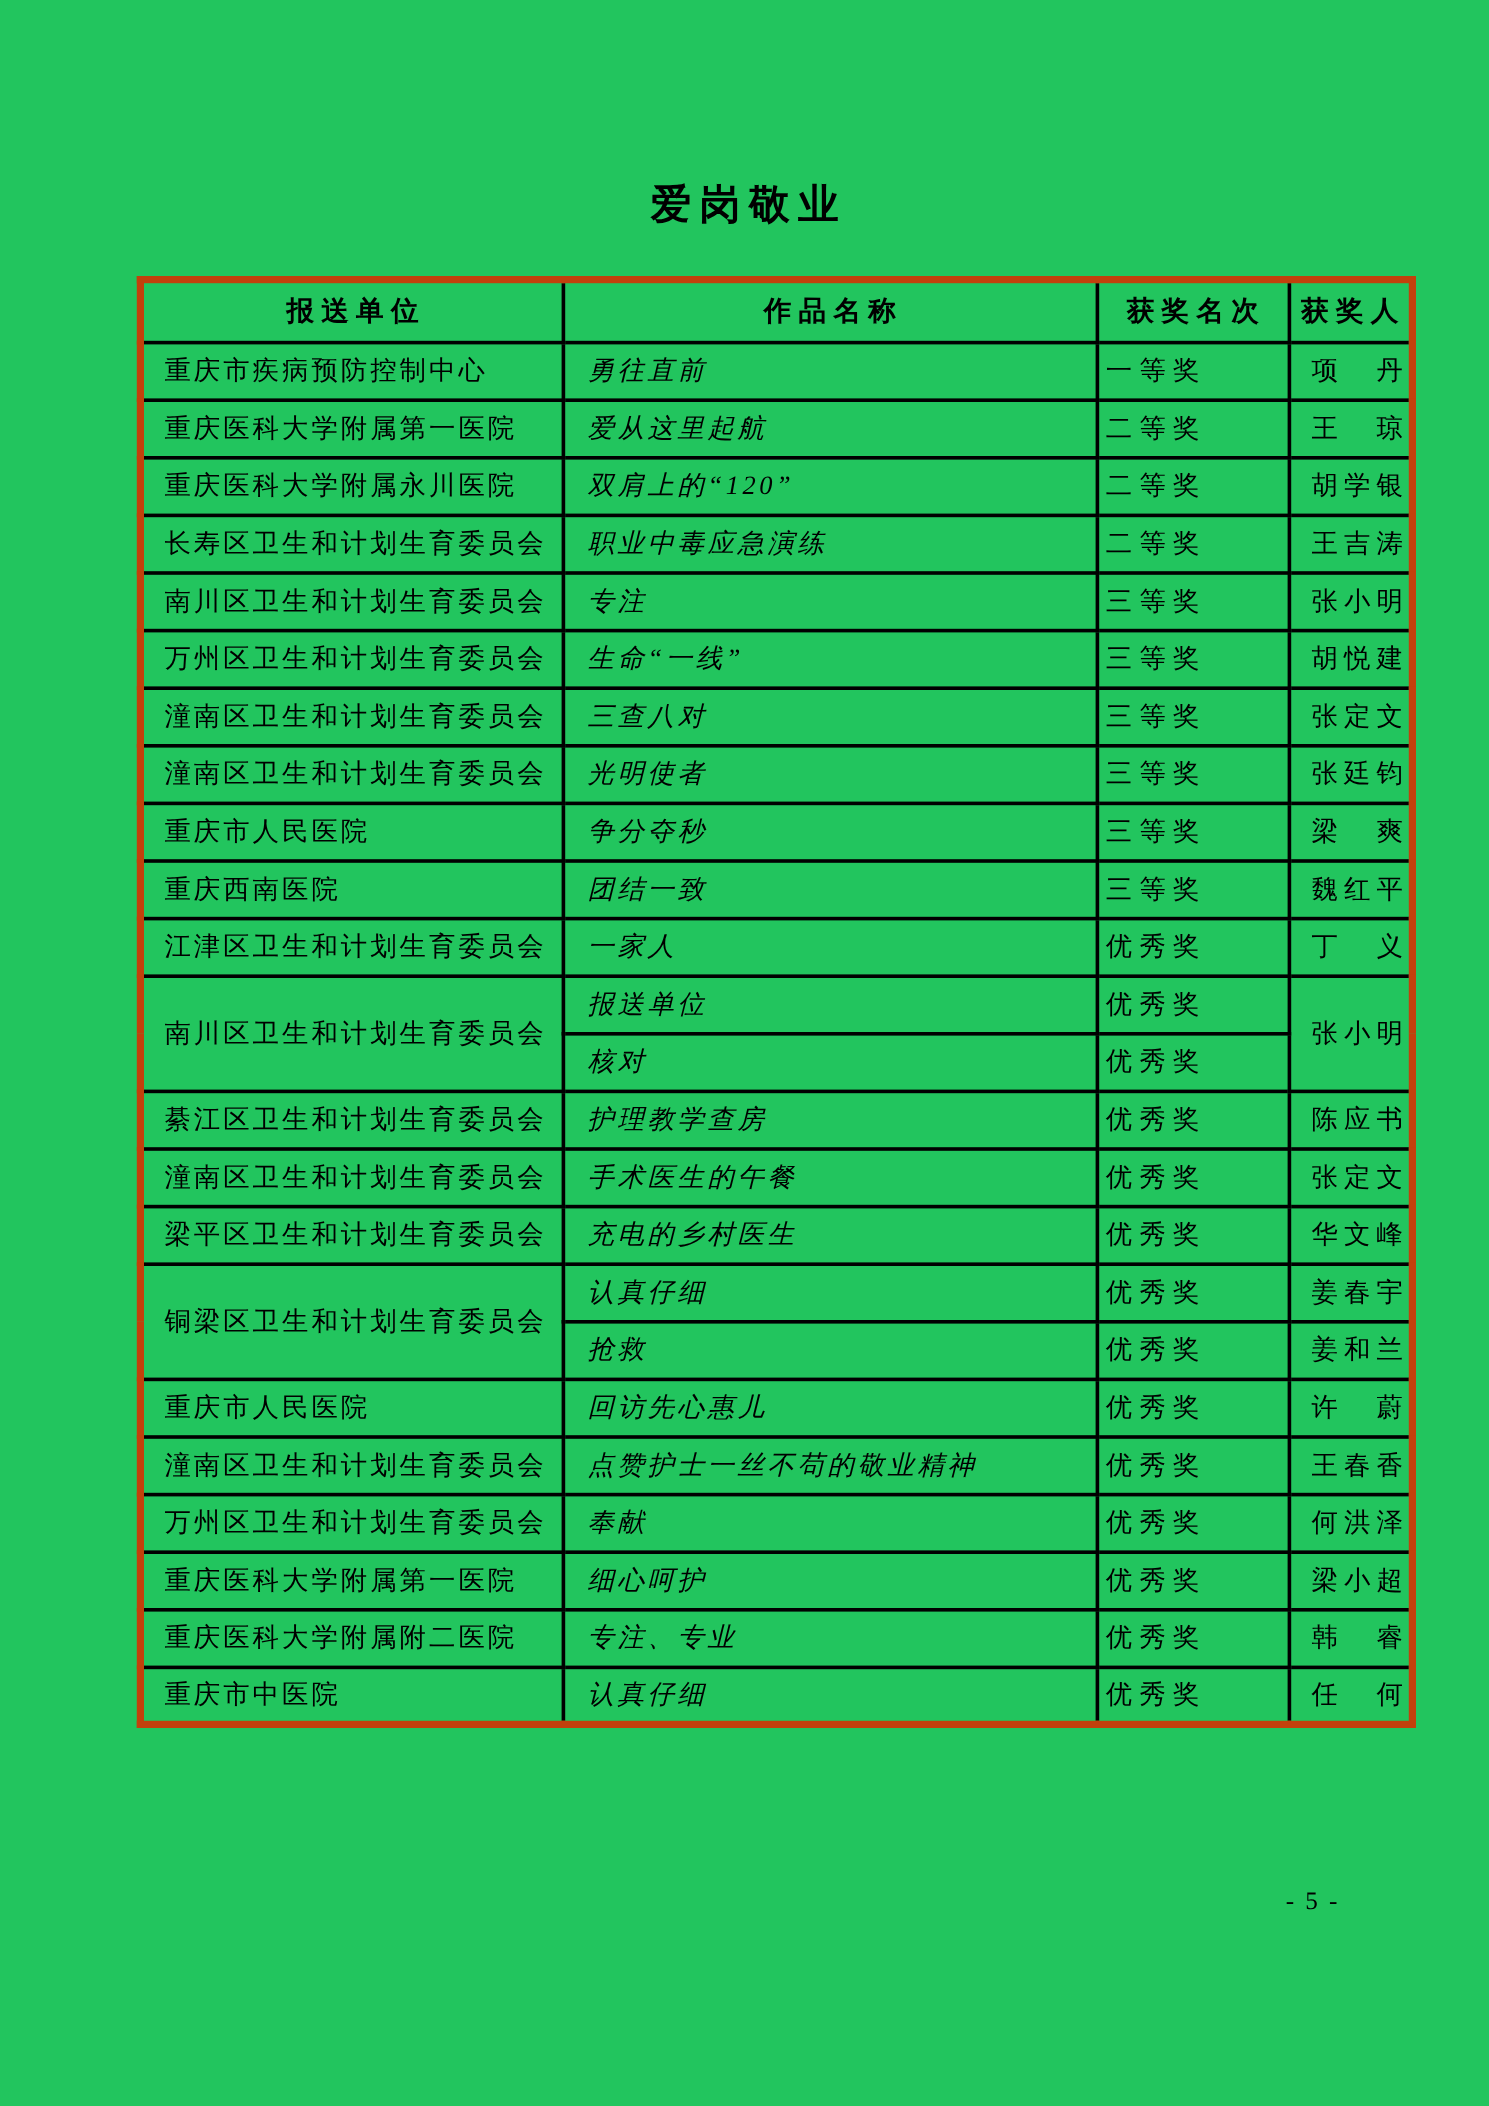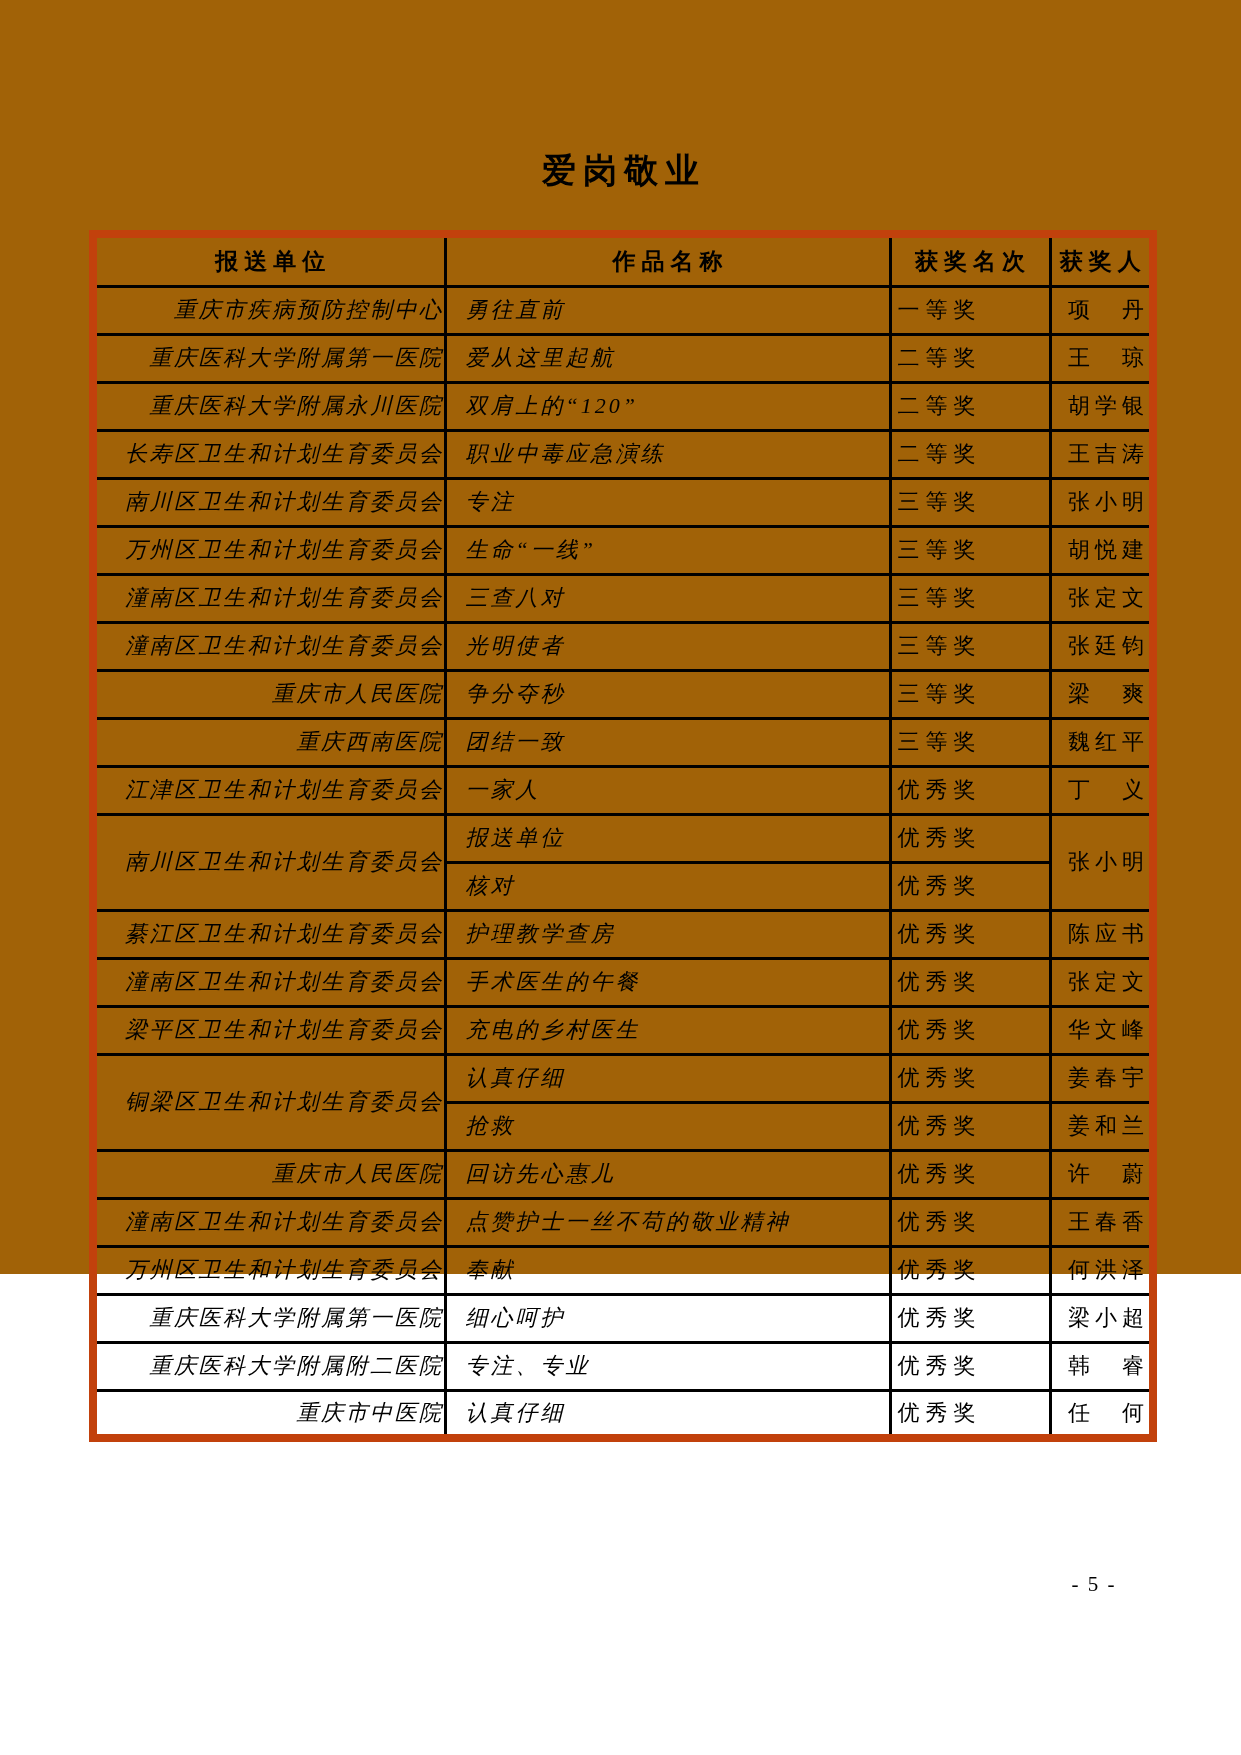--- a/index.html
+++ b/index.html
@@ -8,42 +8,42 @@
     height: 1755px;
     background: #ffffff;
     font-family: "Liberation Serif", serif;
     color: #000000;
     position: relative;
   }
   .page {
     position: absolute;
     left: 0; top: 0;
     width: 1241px;
-    height: 1274px;
-    background: #a16207;
+    height: 1755px;
+    background: #22c55e;
   }
   .doc-title {
     position: absolute;
     top: 148px;
     left: 0;
     width: 1241px;
     text-align: center;
     font-size: 34px;
     font-weight: bold;
     letter-spacing: 7px;
     text-indent: 7px;
   }
   table.awards {
     position: absolute;
-    left: 89px;
+    left: 114px;
     top: 230px;
     width: 1060px;
     border-collapse: collapse;
     table-layout: fixed;
-    border: 8px solid #c2410c;
+    border: 6px solid #c2410c;
   }
   table.awards th,
   table.awards td {
     border: 3px solid #000000;
     overflow: hidden;
     vertical-align: middle;
   }
   table.awards th {
     height: 52px;
     font-size: 23px;
@@ -51,24 +51,23 @@
     text-align: center;
     letter-spacing: 6px;
     text-indent: 6px;
   }
   table.awards td {
     height: 48px;
     font-size: 22px;
     font-weight: normal;
   }
   td.col-0 {
-    text-align: right;
+    text-align: left;
     padding-left: 17px;
     letter-spacing: 2.5px;
-    font-style: italic;
   }
   td.col-1 {
     text-align: left;
     padding-left: 19px;
     letter-spacing: 3px;
     font-style: italic;
   }
   td.col-2 {
     text-align: left;
     letter-spacing: 6px;

